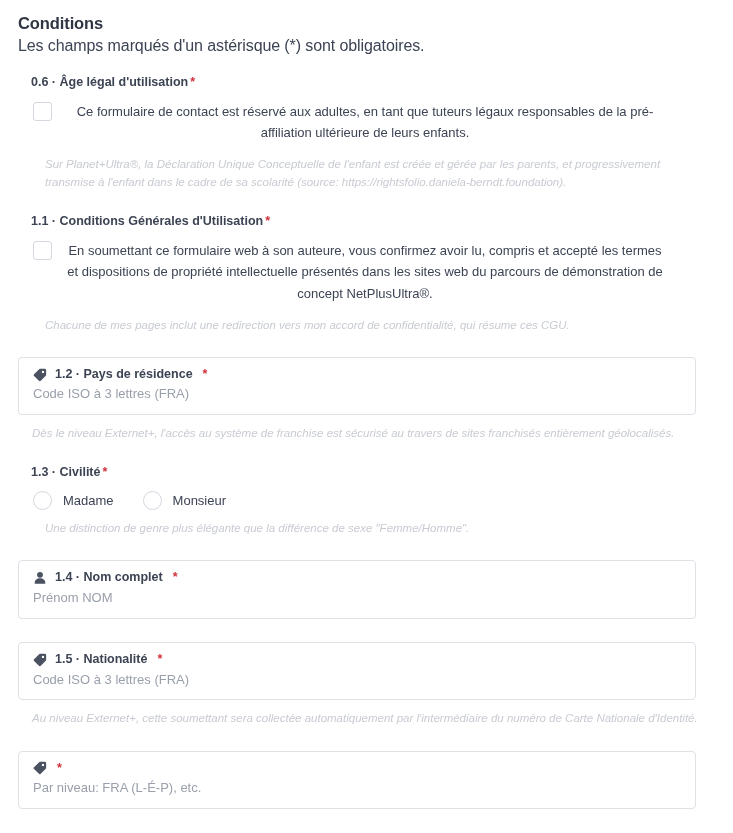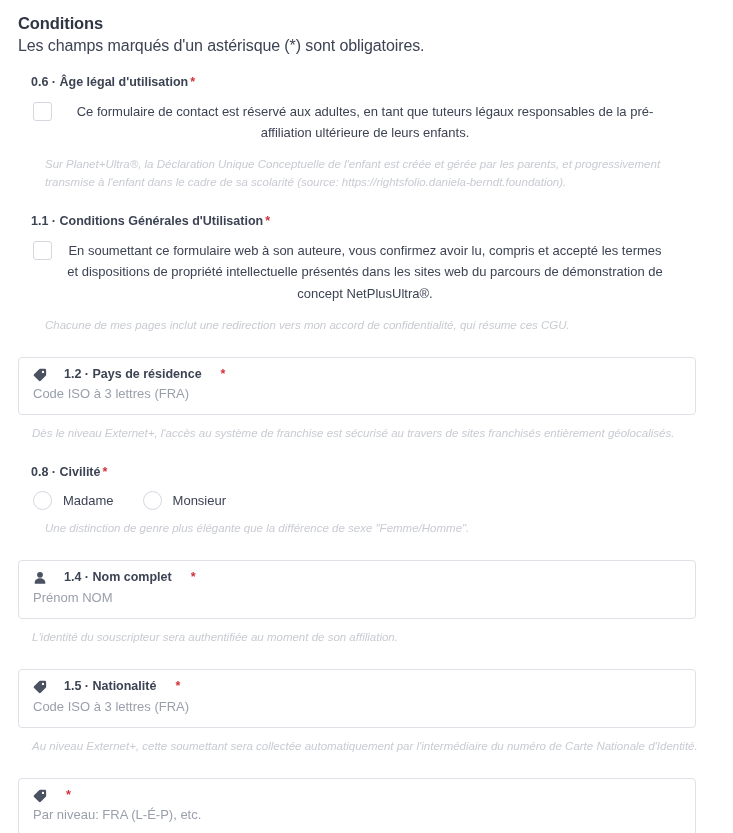--- a/index.html
+++ b/index.html
@@ -108,21 +108,21 @@
     background: #ffffff;
     padding: 9px 14px 10px 14px;
     width: 678px;
   }
   .input-box-label {
     font-size: 12.5px;
     font-weight: bold;
     color: #3c4353;
     display: flex;
     align-items: center;
-    gap: 17px;
+    gap: 8px;
     line-height: 1.25;
     margin-bottom: 3px;
   }
   .input-box-value {
     font-size: 13px;
     color: #9aa0ab;
     line-height: 1.45;
   }
 
   .ficon {
@@ -211,21 +211,21 @@
       </div>
       <div class="input-box-value">Code ISO à 3 lettres (FRA)</div>
     </div>
     <div class="hint boxhint">Dès le niveau Externet+, l'accès au système de franchise est sécurisé au travers de sites franchisés entièrement géolocalisés.</div>
   </div>
 
   <div class="spacer-sm"></div>
 
   <div class="field-block">
     <div class="field-legend">
-      <span>0.8 · Civilité</span><span class="req">*</span>
+      <span>1.3 · Civilité</span><span class="req">*</span>
     </div>
     <div class="radio-row">
       <label class="radio-opt">
         <span class="radio"></span>
         <span class="radio-label">Madame</span>
       </label>
       <label class="radio-opt">
         <span class="radio"></span>
         <span class="radio-label">Monsieur</span>
       </label>
@@ -242,21 +242,20 @@
           <svg viewBox="0 0 16 16" width="14" height="14" aria-hidden="true">
             <circle cx="8" cy="4.3" r="3.3" fill="#4a5160"></circle>
             <path d="M8 8.4 c3.3 0 6 2.1 6 4.7 v1.6 H2 v-1.6 c0-2.6 2.7-4.7 6-4.7 z" fill="#4a5160"></path>
           </svg>
         </span>
         <span>1.4 · Nom complet</span>
           <span class="req">*</span>
       </div>
       <div class="input-box-value">Prénom NOM</div>
     </div>
-    <div class="hint boxhint">L'identité du souscripteur sera authentifiée au moment de son affiliation.</div>
   </div>
 
   <div class="spacer-sm"></div>
 
   <div class="field-block boxed">
     <div class="input-box">
       <div class="input-box-label">
         <span class="ficon">
           <svg viewBox="0 0 16 16" width="14" height="14" aria-hidden="true">
             <path d="M1.2 7.0 L7.0 1.3 a1.5 1.5 0 0 1 1.1-.45 L13.4 .9 a1.6 1.6 0 0 1 1.6 1.6 l.05 5.2 a1.5 1.5 0 0 1-.45 1.1 l-5.7 5.8 a1.5 1.5 0 0 1-2.15 0 L1.2 9.15 a1.5 1.5 0 0 1 0-2.15 z" fill="#4a5160"></path>

